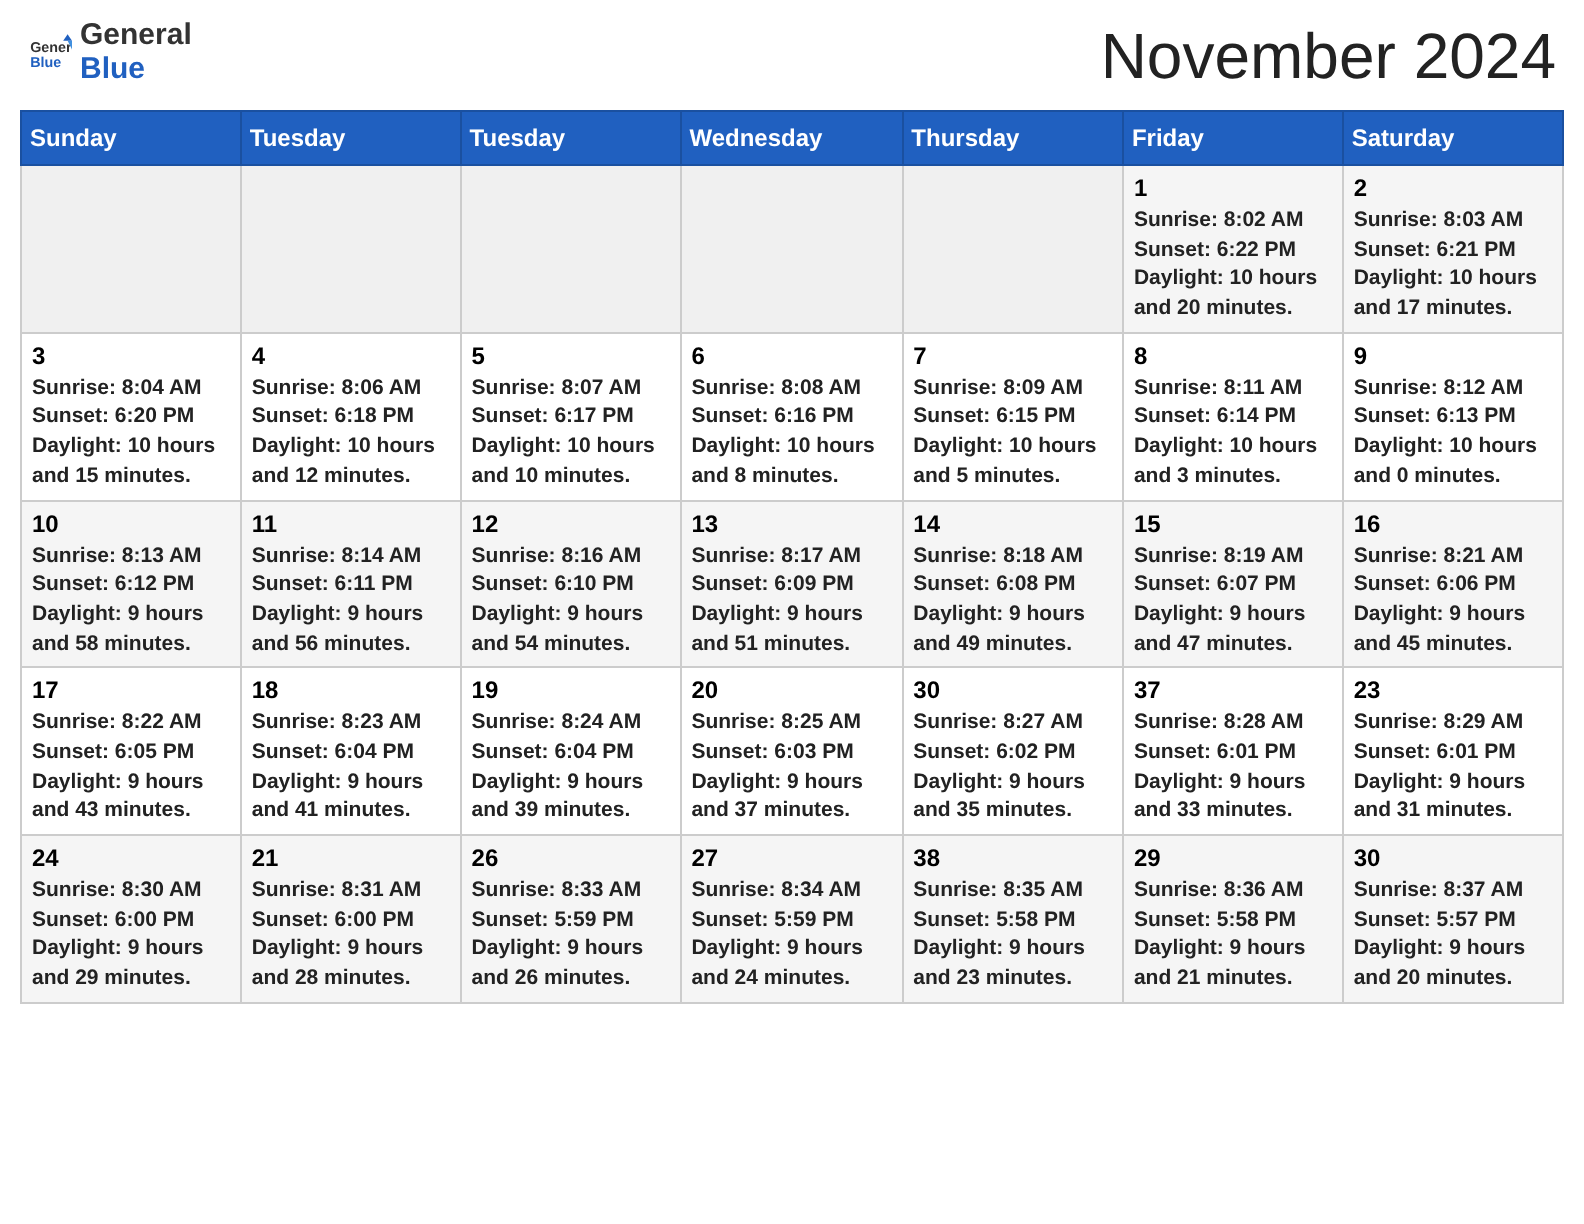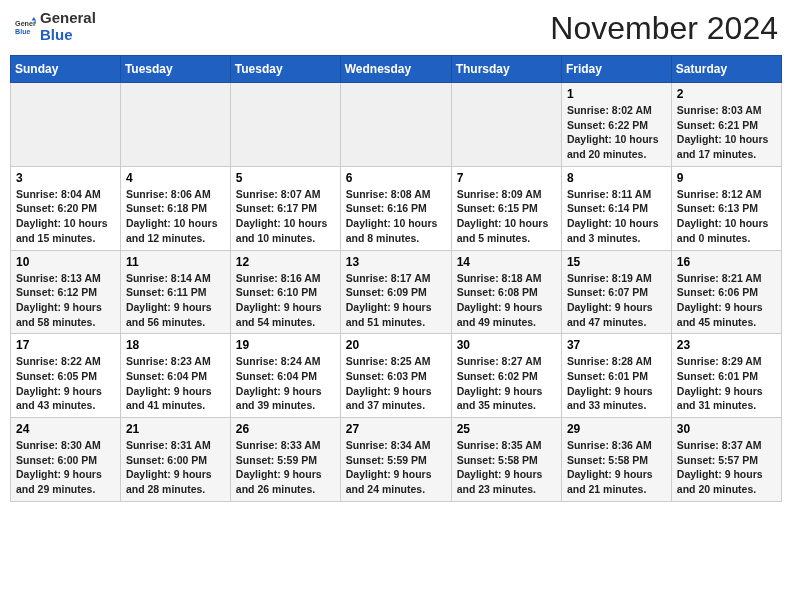--- a/index.html
+++ b/index.html
@@ -232,21 +232,21 @@
         </td>
         <td>
           <span class="day-number">26</span>
           <div class="day-info">Sunrise: 8:33 AM<br>Sunset: 5:59 PM<br>Daylight: 9 hours and 26 minutes.</div>
         </td>
         <td>
           <span class="day-number">27</span>
           <div class="day-info">Sunrise: 8:34 AM<br>Sunset: 5:59 PM<br>Daylight: 9 hours and 24 minutes.</div>
         </td>
         <td>
-          <span class="day-number">25</span>
+          <span class="day-number">38</span>
           <div class="day-info">Sunrise: 8:35 AM<br>Sunset: 5:58 PM<br>Daylight: 9 hours and 23 minutes.</div>
         </td>
         <td>
           <span class="day-number">29</span>
           <div class="day-info">Sunrise: 8:36 AM<br>Sunset: 5:58 PM<br>Daylight: 9 hours and 21 minutes.</div>
         </td>
         <td>
           <span class="day-number">30</span>
           <div class="day-info">Sunrise: 8:37 AM<br>Sunset: 5:57 PM<br>Daylight: 9 hours and 20 minutes.</div>
         </td>

